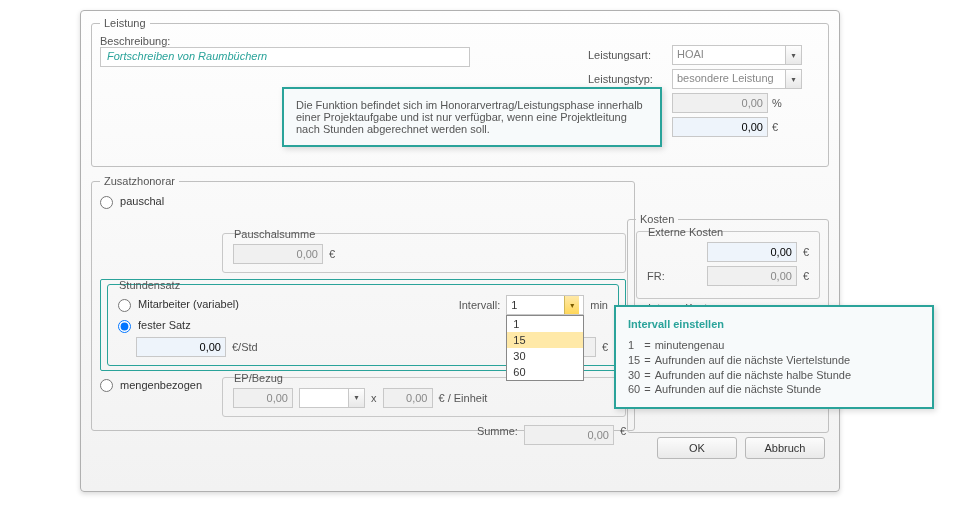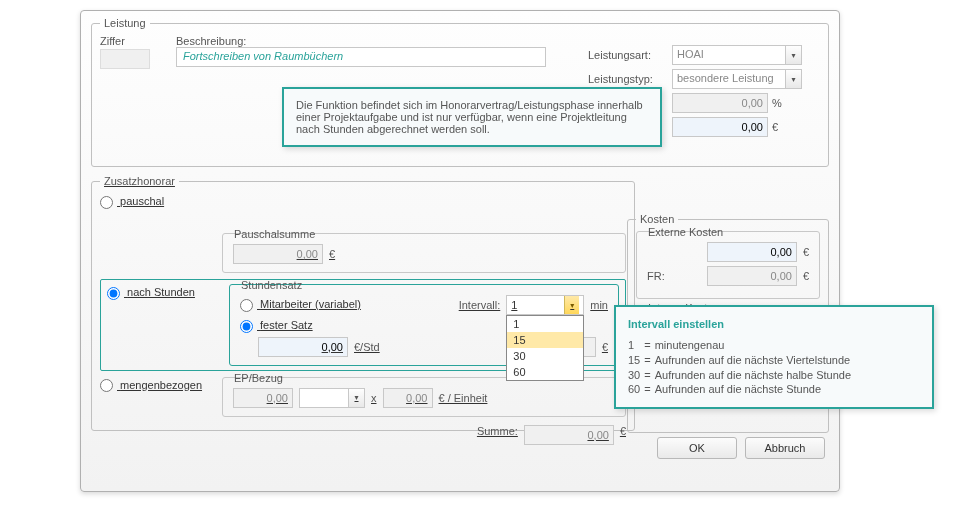--- a/index.html
+++ b/index.html
@@ -172,24 +172,20 @@
 <body>
 
 <div class="window">
 
   <div class="body">
 
     <fieldset style="height:150px;">
       <legend>Leistung</legend>
 
       <div class="leistung-top">
-        <div class="ziffer-col">
-          <div class="label">Ziffer</div>
-          <span class="readonly-box" style="width:50px; margin-top:2px;"></span>
-        </div>
         <div class="beschr-col">
           <div class="label">Beschreibung:</div>
           <div class="beschr-field">Fortschreiben von Raumbüchern</div>
         </div>
       </div>
 
       <div class="leistung-right">
         <div class="form-pair">
           <span class="lbl">Leistungsart:</span>
           <span class="sel-combo">
@@ -210,44 +206,39 @@
           <span class="unit">%</span>
         </div>
         <div class="form-pair">
           <span class="lbl">Honorar</span>
           <input class="num-input" style="width: 96px;" value="0,00">
           <span class="unit">€</span>
         </div>
       </div>
     </fieldset>
 
-    <fieldset style="width:544px; height:256px;text-decoration:underline;">
+    <fieldset style="width:544px; height:256px;">
       <legend>Zusatzhonorar</legend>
 
       <div class="zh-row">
         <div class="radio-col">
           <label>
             <input type="radio" name="zh" style=""> <span>pauschal</span>
           </label>
         </div>
         <div class="inner-fs" style="flex:1;margin-top:40px;">
           <span class="inner-legend">Pauschalsumme</span>
           <div class="row" style="margin-top:-8px;">
             <input class="num-input readonly" style="width: 90px;" value="0,00">
             <span class="unit">€</span>
           </div>
         </div>
       </div>
 
       <div class="zh-row hour-area">
-        <div class="radio-col">
-          <label>
-            <input type="radio" name="zh" checked="" style=""> <span>nach Stunden</span>
-          </label>
-        </div>
         <div class="inner-fs nach-stunden-fs" style="flex:1;">
           <span class="inner-legend">Stundensatz</span>
           <div style="margin-top:-8px;">
             <div class="row" style="justify-content:space-between;align-items:center;">
               <label>
                 <input type="radio" name="ss" style=""> <span>Mitarbeiter (variabel)</span>
               </label>
               <span class="row">
                 <span class="label">Intervall:</span>
                 <span class="open-select">

